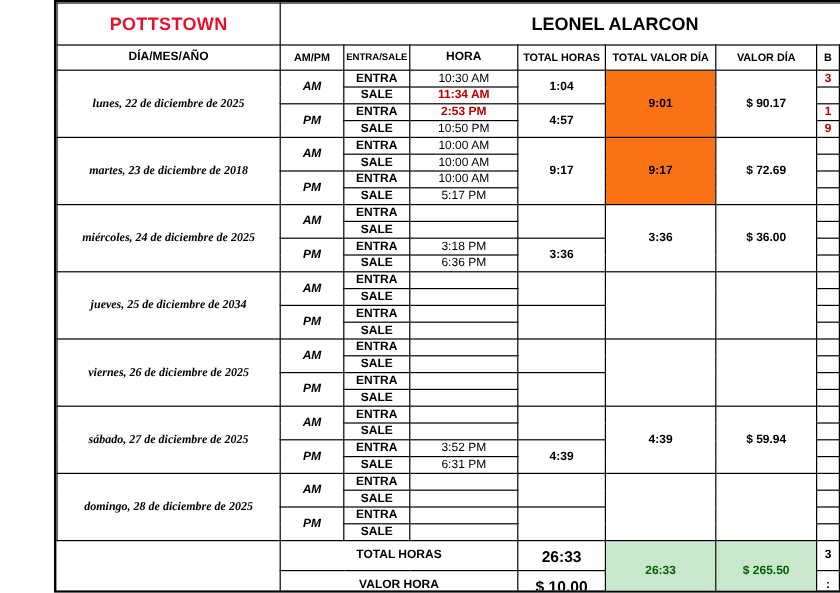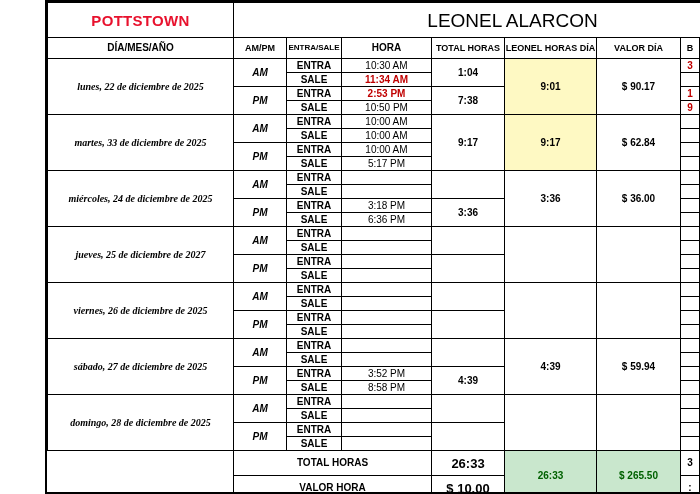--- a/index.html
+++ b/index.html
@@ -40,22 +40,22 @@
   .noborder { border: none !important; }
 
   .title-red {
     color: #e8112d;
     font-weight: bold;
     font-size: 15px;
     letter-spacing: .3px;
   }
   .title-black {
     color: #000;
-    font-weight: normal;
-    font-size: 19px;
+    font-weight: bold;
+    font-size: 15px;
   }
   .hdr {
     font-weight: bold;
     font-size: 11px;
   }
   .daycell {
     font-weight: bold;
     font-style: italic;
     font-size: 11px;
     text-align: center;
@@ -80,21 +80,21 @@
     color: #c00000;
   }
   .tot {
     font-weight: bold;
     font-size: 12px;
   }
   .totdia {
     font-weight: bold;
     font-size: 12px;
   }
-  .pink { background: #fef9c3; }
+  .pink { background: #f97316; }
   .green { background: #c9e7cd; }
   .valor {
     font-weight: bold;
     font-size: 12px;
   }
   .bcol {
     font-size: 8px;
     color: #c00000;
     font-weight: bold;
     line-height: 1;
@@ -148,21 +148,21 @@
           <span class="title-black">LEONEL ALARCON</span>
         </td>
       </tr>
 
       <tr style="height:20px">
         <td style="height:20px" class="hdr">DÍA/MES/AÑO</td>
         <td class="hdr" style="font-size:9px">AM/PM</td>
         <td class="hdr" style="font-size:8px">ENTRA/SALE</td>
         <td class="hdr">HORA</td>
         <td class="hdr" style="font-size:9px">TOTAL HORAS</td>
-        <td class="hdr" style="font-size:9px">LEONEL HORAS DÍA</td>
+        <td class="hdr" style="font-size:9px">TOTAL VALOR DÍA</td>
         <td class="hdr" style="font-size:9px">VALOR DÍA</td>
         <td class="hdr" style="font-size:9px">B</td>
         <td class="hdr" style="font-size:9px">24 HORAS</td>
       </tr>
 
       <tr>
         <td rowspan="4" class="daycell">lunes, 22 de diciembre de 2025</td>
         <td rowspan="2" class="ampm">AM</td>
         <td class="es">ENTRA</td>
         <td class="hora">10:30 AM</td>
@@ -175,39 +175,39 @@
       <tr>
         <td class="es">SALE</td>
         <td class="hora-red">11:34 AM</td>
         <td class="bcol"></td>
         <td class="h24">11:34</td>
       </tr>
       <tr>
         <td rowspan="2" class="ampm">PM</td>
         <td class="es">ENTRA</td>
         <td class="hora-red">2:53 PM</td>
-        <td rowspan="2" class="tot">7:38</td>
+        <td rowspan="2" class="tot">4:57</td>
         <td class="bcol">1</td>
         <td class="h24">14:53</td>
       </tr>
       <tr>
         <td class="es">SALE</td>
         <td class="hora">10:50 PM</td>
         <td class="bcol">9</td>
         <td class="h24">22:50</td>
       </tr>
 
       <tr>
-        <td rowspan="4" class="daycell">martes, 33 de diciembre de 2025</td>
+        <td rowspan="4" class="daycell">martes, 23 de diciembre de 2018</td>
         <td rowspan="2" class="ampm">AM</td>
         <td class="es">ENTRA</td>
         <td class="hora">10:00 AM</td>
         <td rowspan="4" class="tot">9:17</td>
         <td rowspan="4" class="totdia pink">9:17</td>
-        <td rowspan="4" class="valor">$ 62.84</td>
+        <td rowspan="4" class="valor">$ 72.69</td>
         <td class="bcol"></td>
         <td class="h24">10:00</td>
       </tr>
       <tr>
         <td class="es">SALE</td>
         <td class="hora">10:00 AM</td>
         <td class="bcol"></td>
         <td class="h24">10:00</td>
       </tr>
       <tr>
@@ -250,21 +250,21 @@
         <td class="h24">15:18</td>
       </tr>
       <tr>
         <td class="es">SALE</td>
         <td class="hora">6:36 PM</td>
         <td class="bcol"></td>
         <td class="h24">18:54</td>
       </tr>
 
       <tr>
-        <td rowspan="4" class="daycell">jueves, 25 de diciembre de 2027</td>
+        <td rowspan="4" class="daycell">jueves, 25 de diciembre de 2034</td>
         <td rowspan="2" class="ampm">AM</td>
         <td class="es">ENTRA</td>
         <td class="hora"></td>
         <td rowspan="2" class="tot"></td>
         <td rowspan="4" class="totdia"></td>
         <td rowspan="4" class="valor"></td>
         <td class="bcol"></td>
         <td class="h24"></td>
       </tr>
       <tr>
@@ -340,21 +340,21 @@
       <tr>
         <td rowspan="2" class="ampm">PM</td>
         <td class="es">ENTRA</td>
         <td class="hora">3:52 PM</td>
         <td rowspan="2" class="tot">4:39</td>
         <td class="bcol"></td>
         <td class="h24">15:52</td>
       </tr>
       <tr>
         <td class="es">SALE</td>
-        <td class="hora">8:58 PM</td>
+        <td class="hora">6:31 PM</td>
         <td class="bcol"></td>
         <td class="h24">20:31</td>
       </tr>
 
       <tr>
         <td rowspan="4" class="daycell">domingo, 28 de diciembre de 2025</td>
         <td rowspan="2" class="ampm">AM</td>
         <td class="es">ENTRA</td>
         <td class="hora"></td>
         <td rowspan="2" class="tot"></td>

